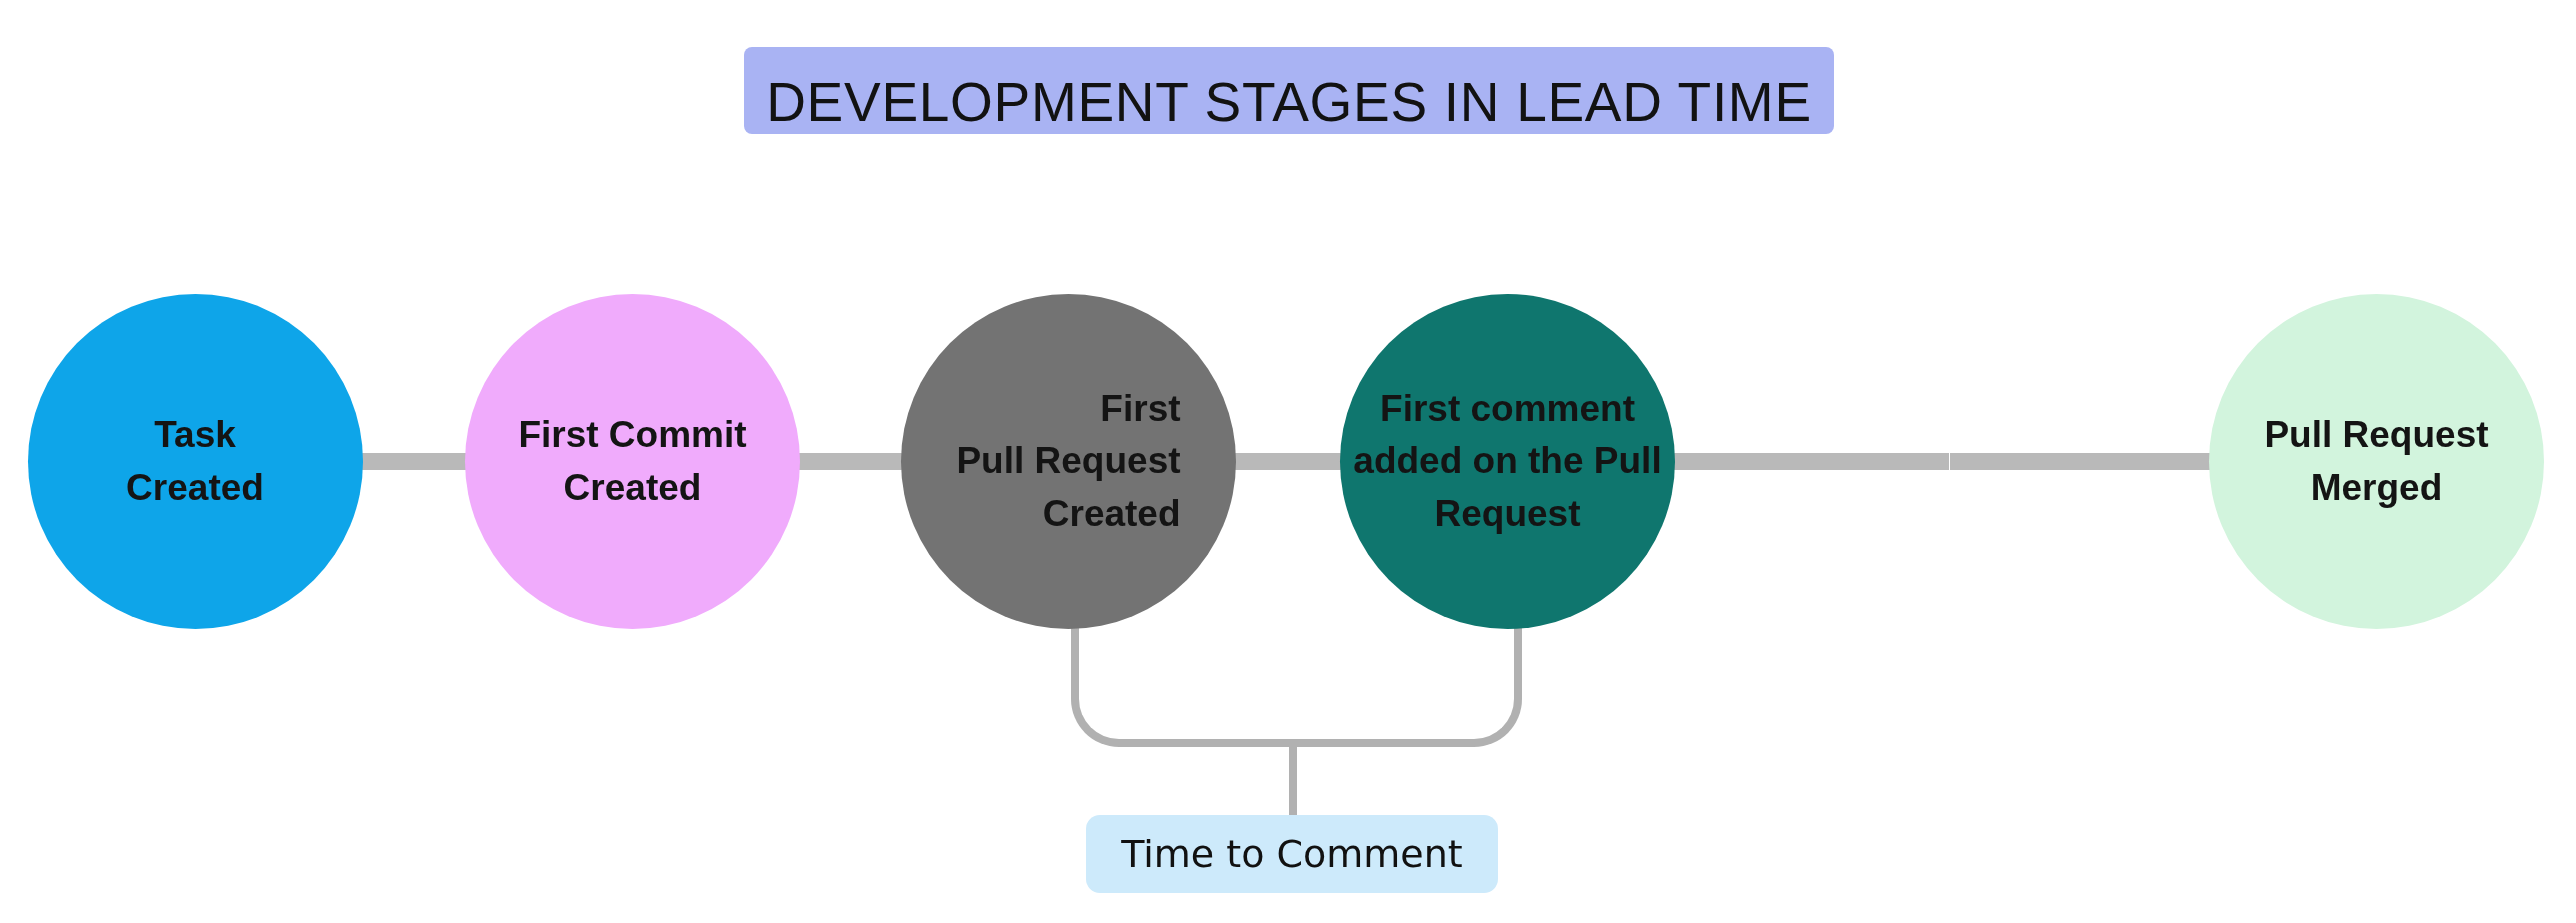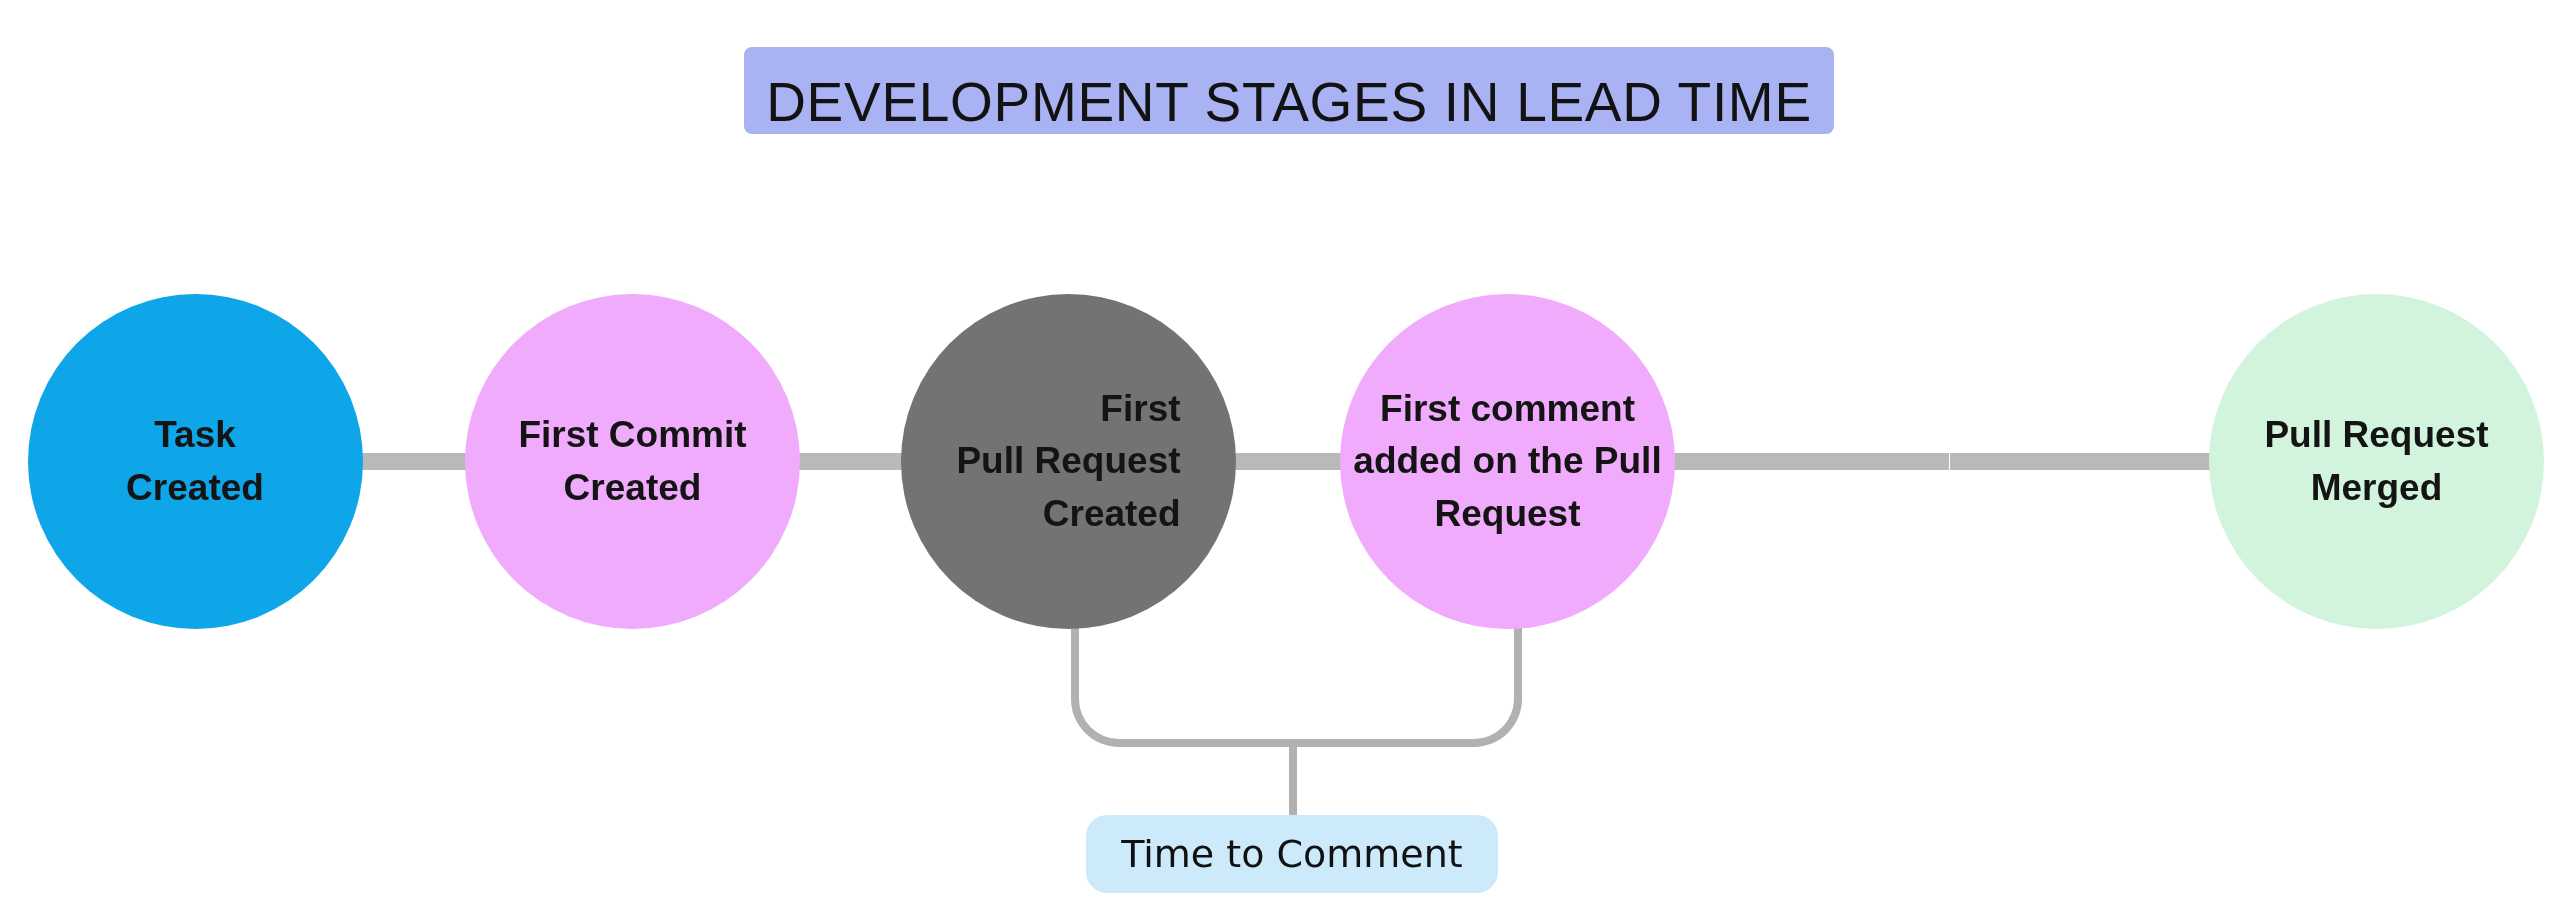--- a/index.html
+++ b/index.html
@@ -105,21 +105,21 @@
   }
 
   
   .annotation-box {
     position: absolute;
     left: 1086px;
     top: 815px;
     width: 412px;
     height: 78px;
     background: #cdeafb;
-    border-radius: 21px;
+    border-radius: 14px;
     display: flex;
     align-items: center;
     justify-content: center;
     z-index: 2;
   }
   .annotation-box span {
     font-family: "DejaVu Sans", sans-serif;
     font-size: 38px;
     font-weight: 400;
     color: #111111;
@@ -147,21 +147,21 @@
   </div>
   <div class="stage s2" style="background: #f0abfc;">
     <span>First Commit
 Created</span>
   </div>
   <div class="stage s3" style="background: #737373; text-align: right;">
     <span>First
 Pull Request
 Created</span>
   </div>
-  <div class="stage s4" style="background: #f0abfc;">
+  <div class="stage s4" style="background: #0f766e;">
     <span>First comment
 added on the Pull
 Request</span>
   </div>
   <div class="stage s6" style="background: rgb(210, 244, 221);">
     <span>Pull Request
 Merged</span>
   </div>
 
   <div class="bracket"></div>

